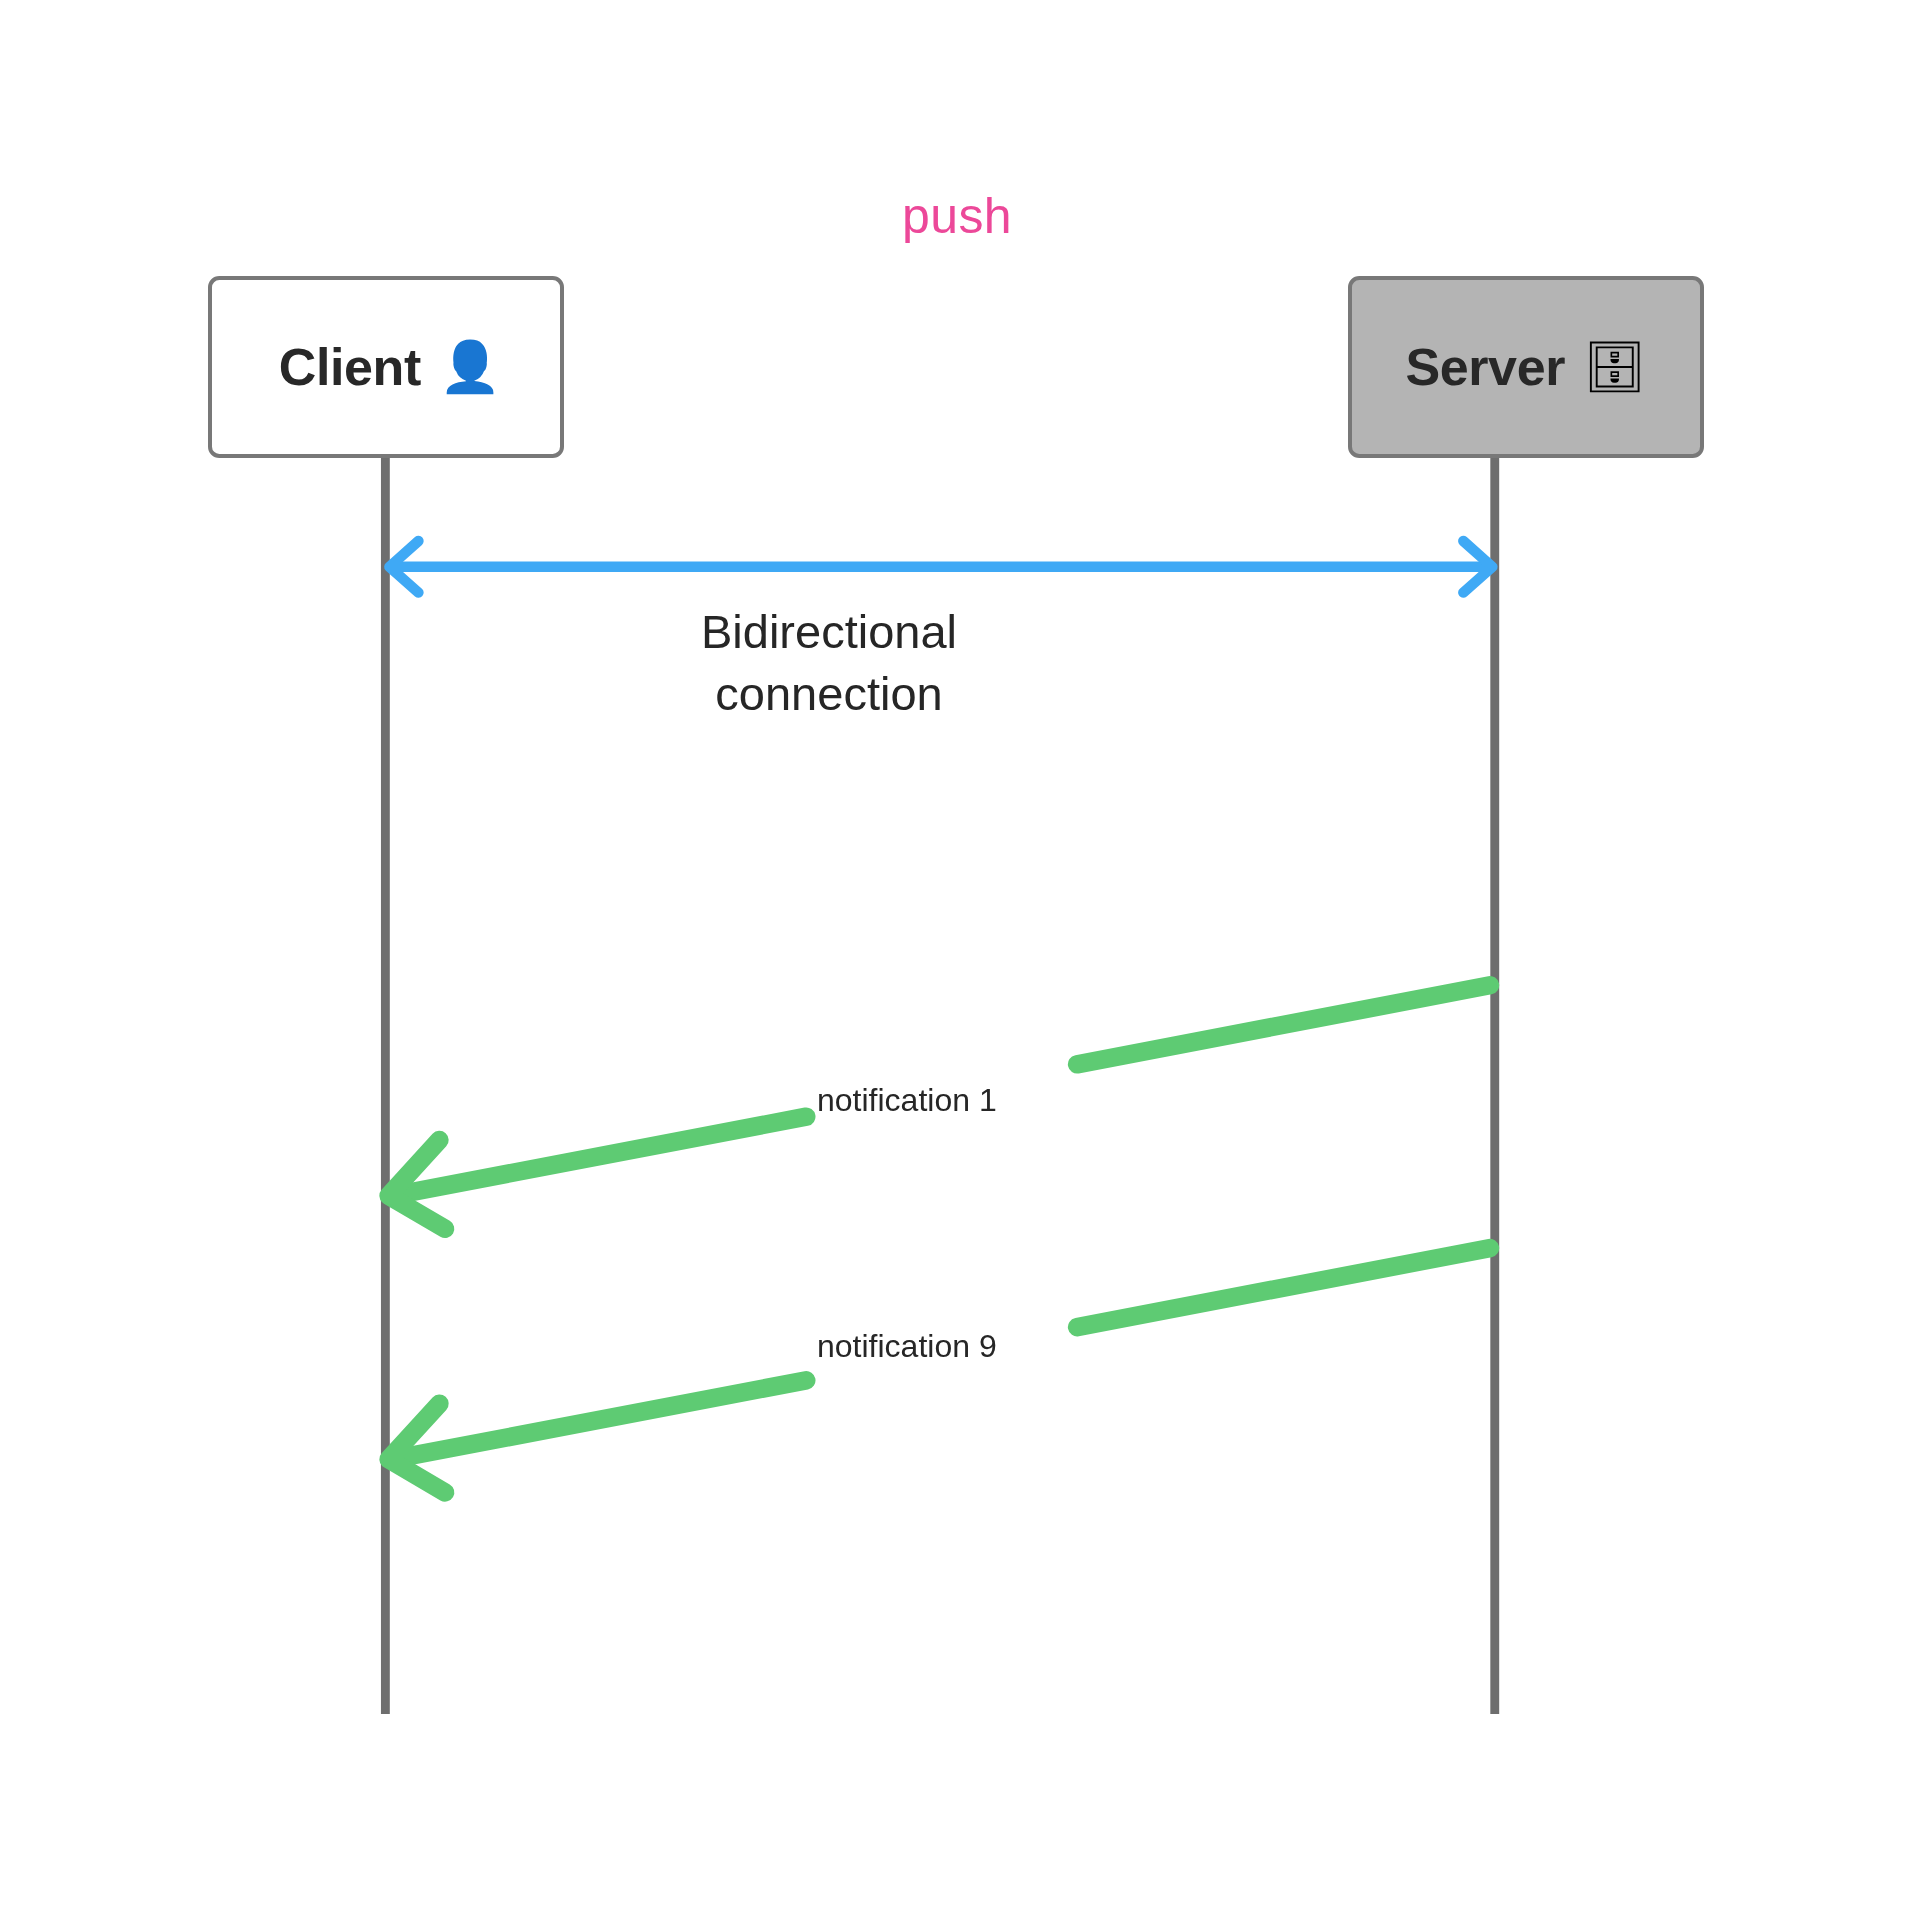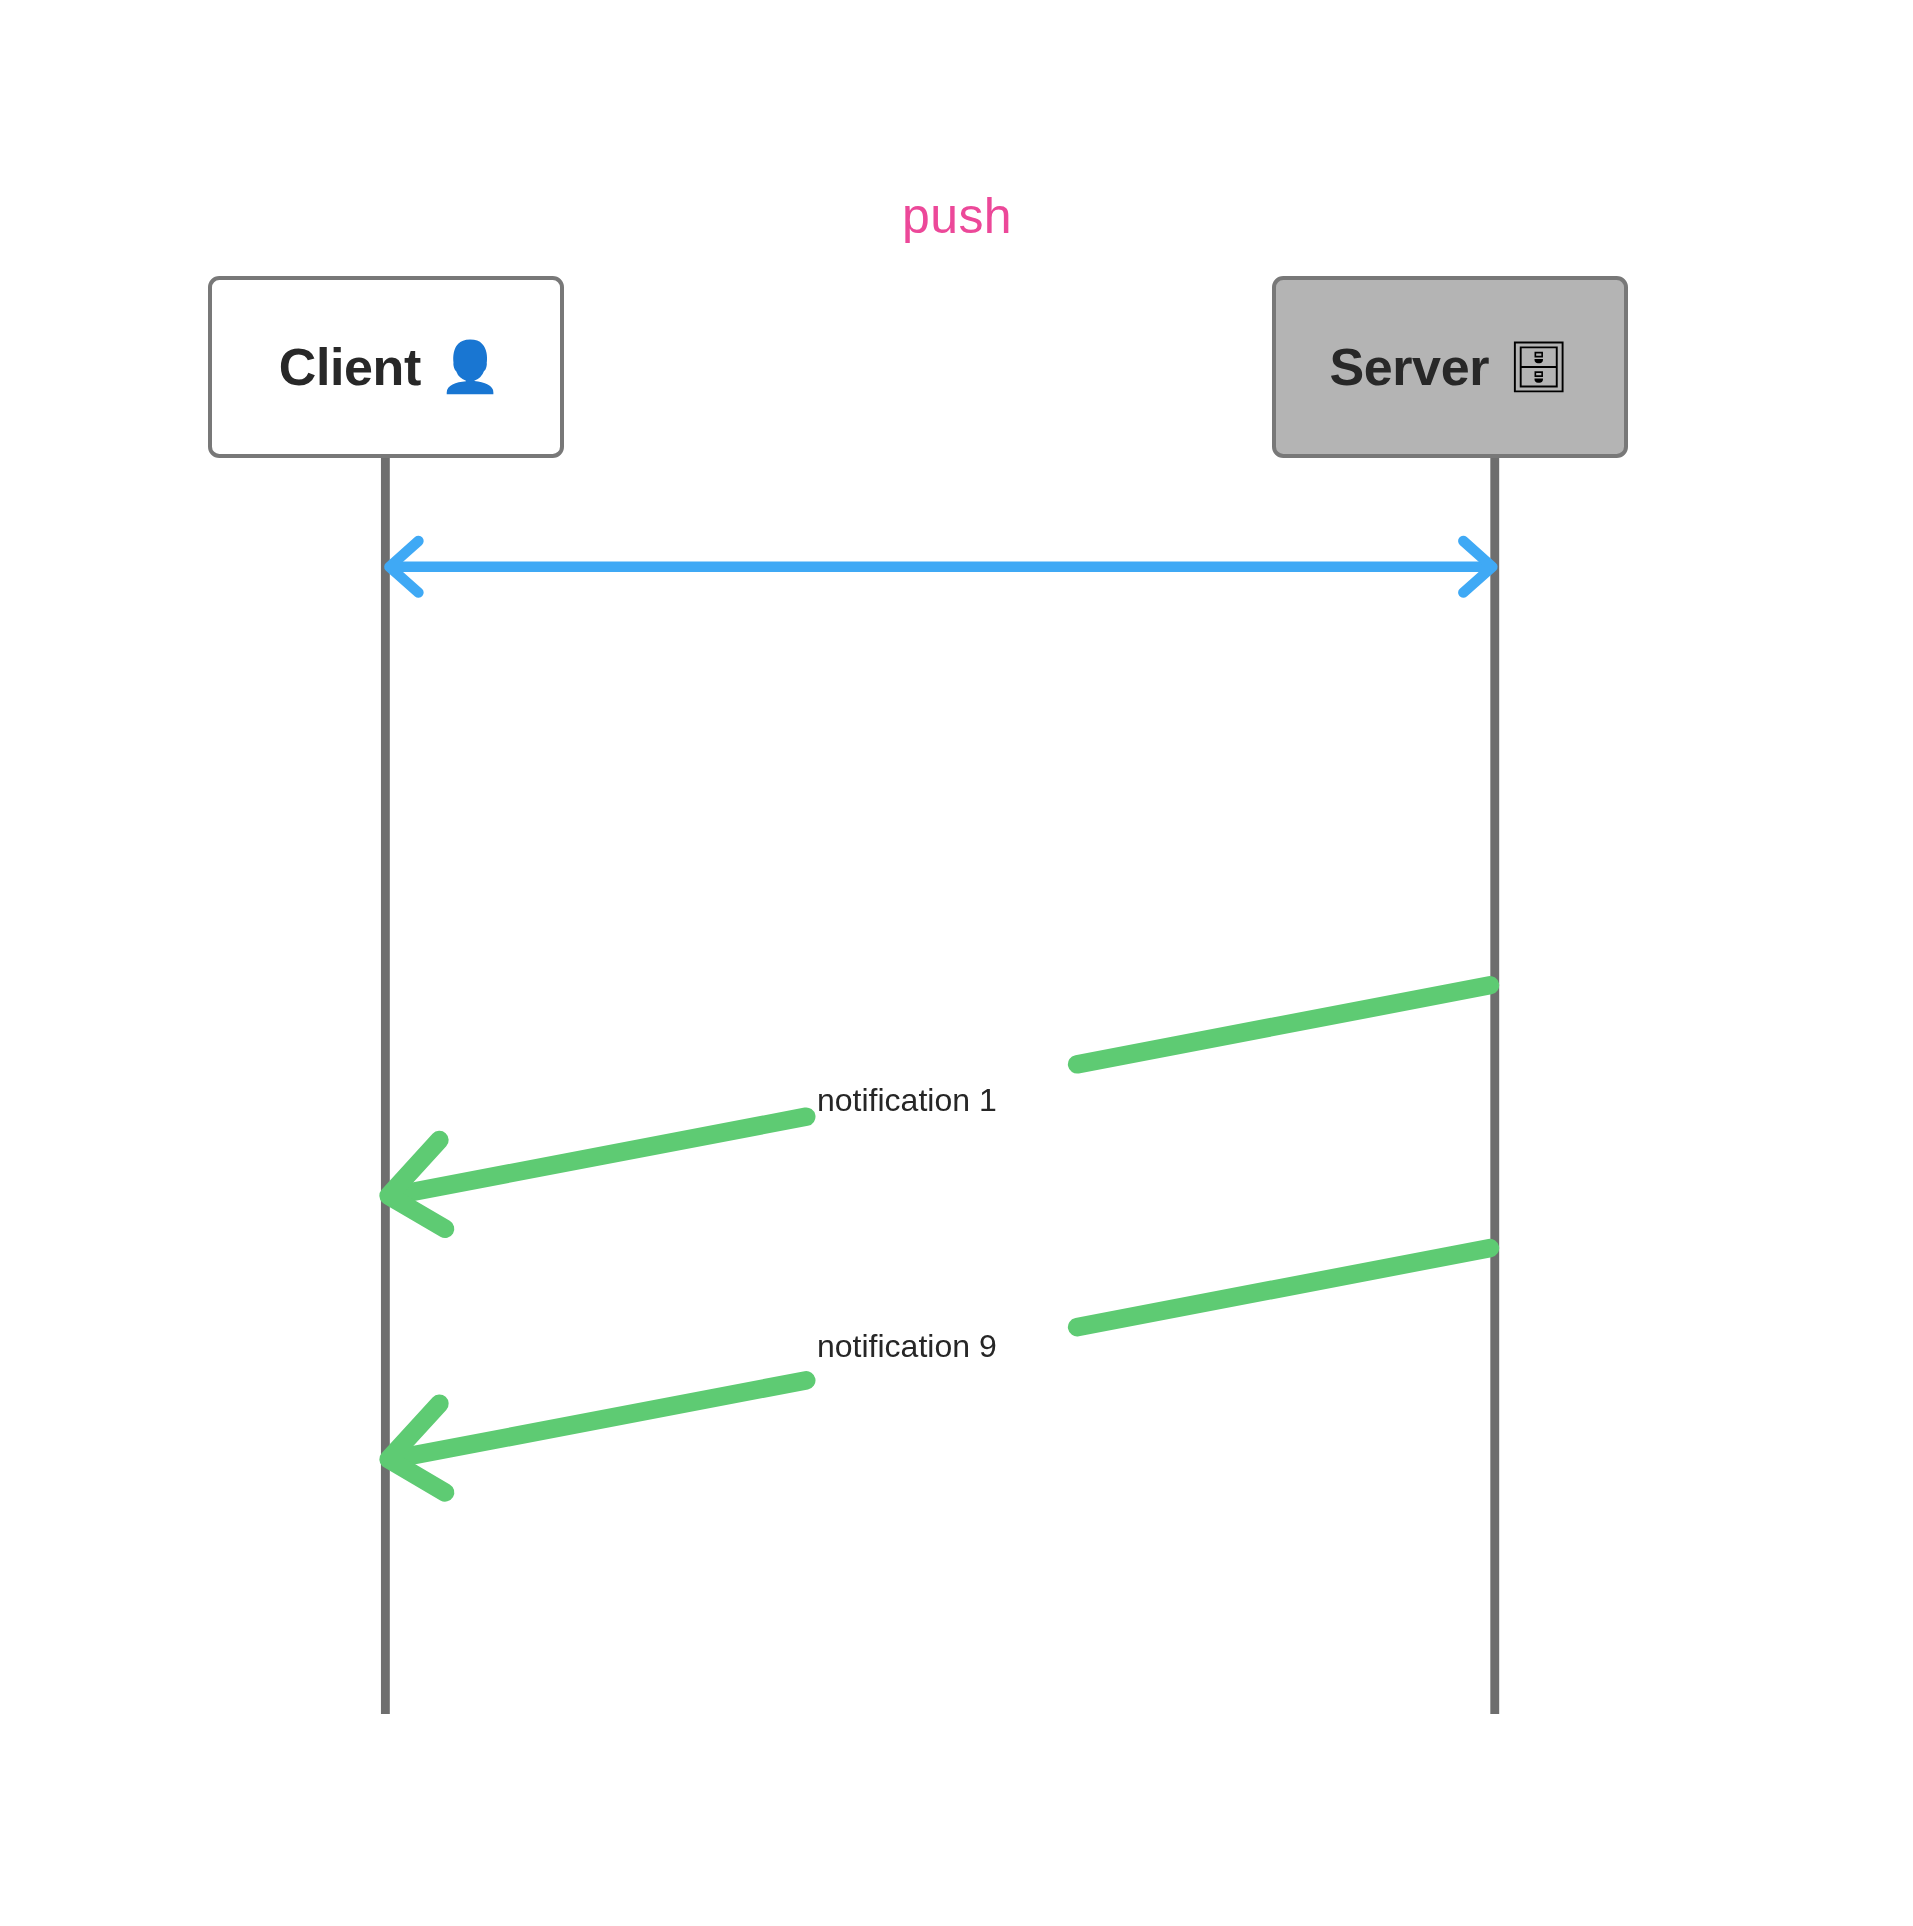--- a/index.html
+++ b/index.html
@@ -47,21 +47,21 @@
     align-items: center;
     justify-content: center;
     gap: 18px;
   }
   #participant-client {
     left: 208px;
     background: #ffffff;
     padding-left: 8px;
   }
   #participant-server {
-    left: 1272px;
+    left: 1348px;
     background: #b4b4b4;
     align-items: center;
   }
   .participant-label {
     font-size: 52px;
     font-weight: bold;
     color: #282828;
     font-family: "Liberation Sans", sans-serif;
     letter-spacing: -0.4px;
   }
@@ -126,19 +126,21 @@
   <div class="participant-box" id="participant-client">
     <span class="participant-label">Client</span>
     <span class="participant-emoji" id="client-person-icon">👤</span>
   </div>
 
   <div class="participant-box" id="participant-server">
     <span class="participant-label">Server</span>
     <span class="participant-emoji" id="server-cabinet-icon">🗄</span>
   </div>
 
+  <div class="edge-label" id="bidirectional-label">Bidirectional
+connection</div>
 
   <div class="edge-label notification-label" id="notification-1-label">notification 1</div>
 
   <div class="edge-label notification-label" id="notification-2-label">notification 9</div>
 
 </div>
 
 
 </body></html>

